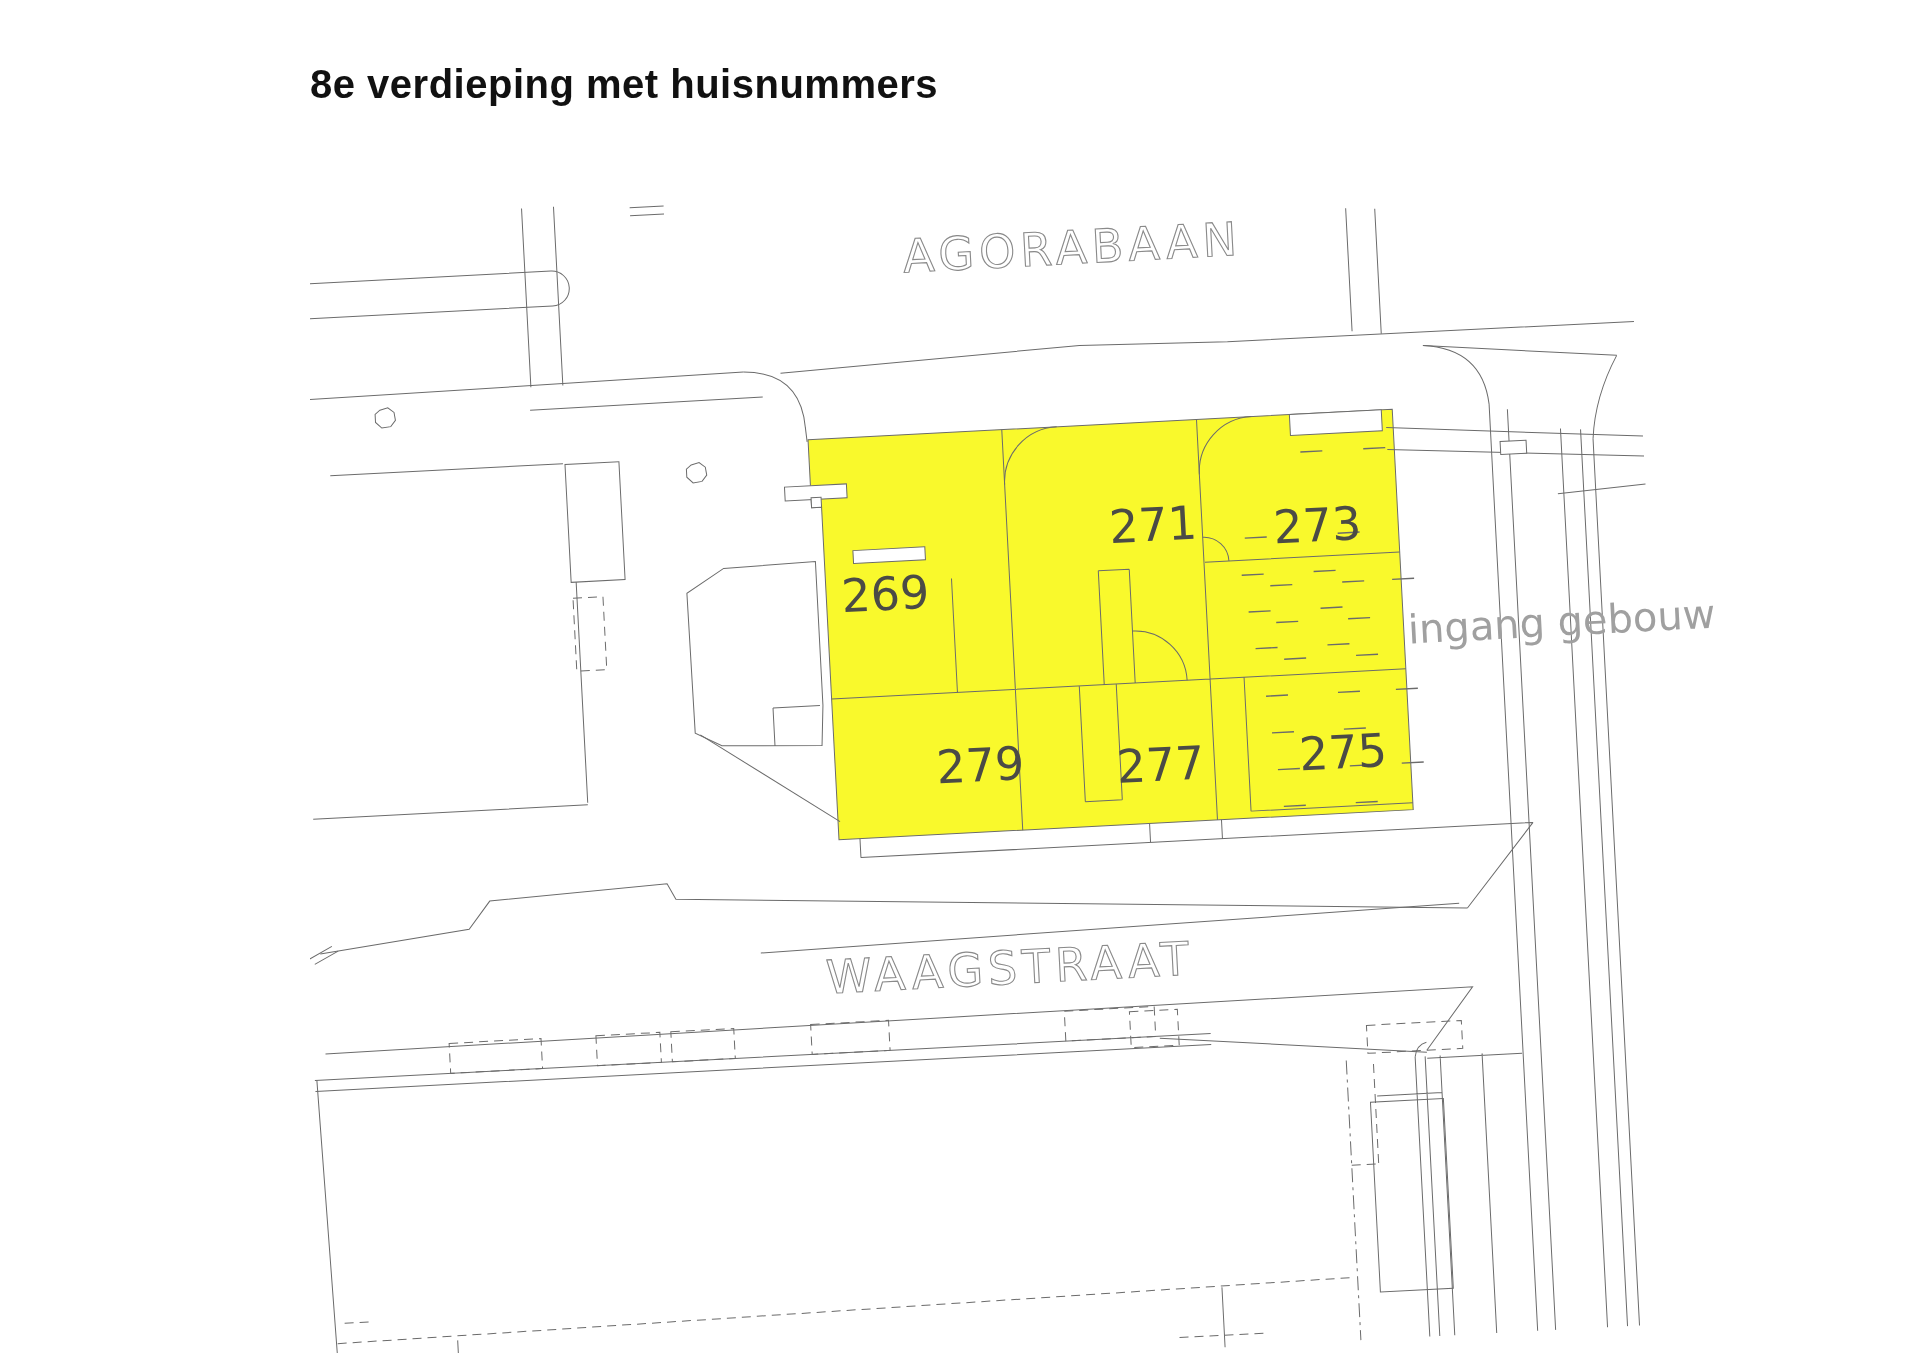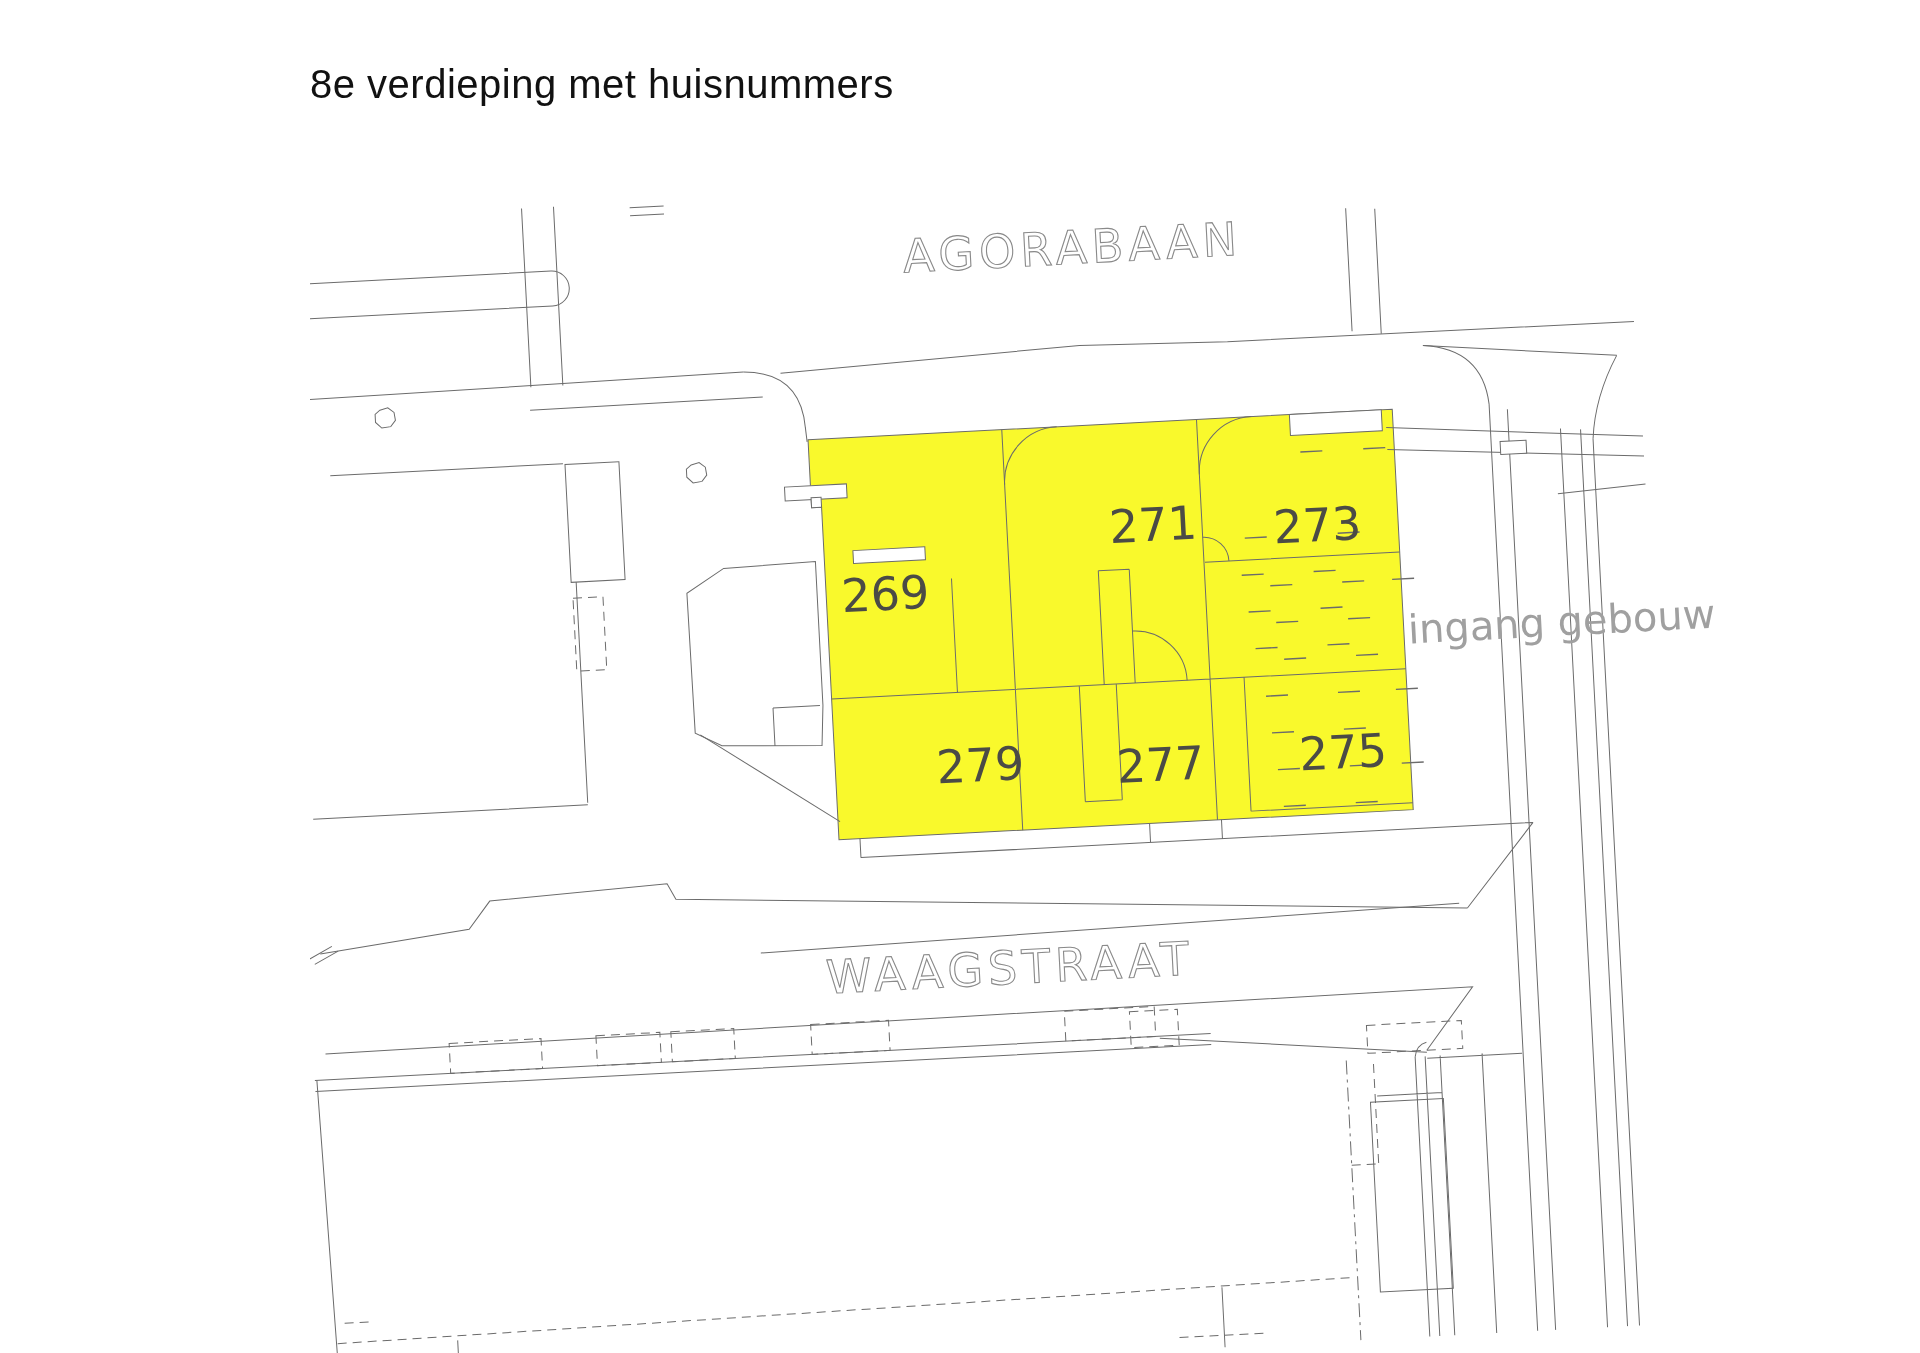--- a/index.html
+++ b/index.html
@@ -1,19 +1,19 @@
 <!DOCTYPE html>
 <html style="--bg: #ffffff; --hl: #f9f92c; --line: #6b6b6b; --roomnum: #4b4b46; --street: #8a8a8a; --annot: #a0a0a0; --title: #111111;"><head>
 <meta charset="utf-8">
 <style>
   html,body{margin:0;padding:0;background:#fff;}
   .page{position:relative;width:1920px;height:1353px;background:var(--bg,#fff);overflow:hidden;
         font-family:"DejaVu Sans",sans-serif;}
   .page-title{position:absolute;left:310px;top:62px;font-family:"Liberation Sans",sans-serif;
-        font-weight:400;font-size:40px;letter-spacing:.5px;color:var(--title,#111);}
+        font-weight:700;font-size:40px;letter-spacing:.5px;color:var(--title,#111);}
   svg{position:absolute;left:0;top:0;}
   .cad{stroke:var(--line,#6b6b6b);stroke-width:1;fill:none;}
   .cadw{stroke:var(--line,#6b6b6b);stroke-width:1;fill:#fff;}
   .dash{stroke-dasharray:9 6;}
   .dashdot{stroke-dasharray:14 5 3 5;}
   .hatch{stroke:var(--line,#6b6b6b);stroke-width:1.4;fill:none;}
   .street-label{font-size:46px;letter-spacing:5px;fill:none;stroke:var(--street,#8a8a8a);
         stroke-width:1.1;font-family:"DejaVu Sans",sans-serif;}
   .annot{font-size:40px;fill:var(--annot,#a0a0a0);font-family:"DejaVu Sans",sans-serif;}
   .roomnum{font-size:46px;fill:var(--roomnum,#4b4b46);font-family:"DejaVu Sans",sans-serif;}

